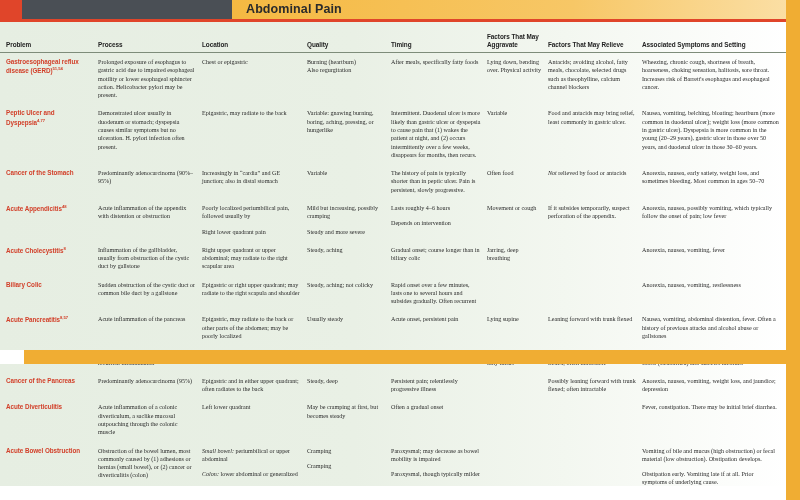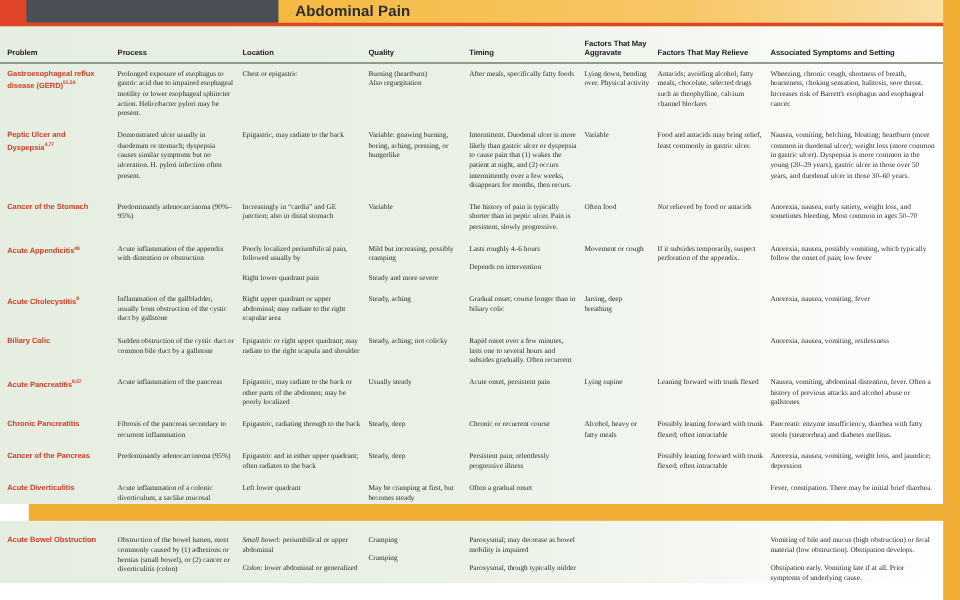--- a/index.html
+++ b/index.html
@@ -6,22 +6,22 @@
 
   html, body {
     width: 800px; height: 500px;
     background: #ffffff;
     font-family: "Liberation Sans", sans-serif;
     overflow: hidden;
   }
 
   #page {
     position: relative;
-    width: 800px; height: 434px;
-    background: #eab308;
+    width: 800px; height: 364px;
+    background: #f0abfc;
     text-decoration: underline;
   }
 
   
   .frame-right {
     position: absolute; top: 0; right: 0;
     width: 14px; height: 500px;
     background: #f0ad33;
   }
   .frame-bottom {

